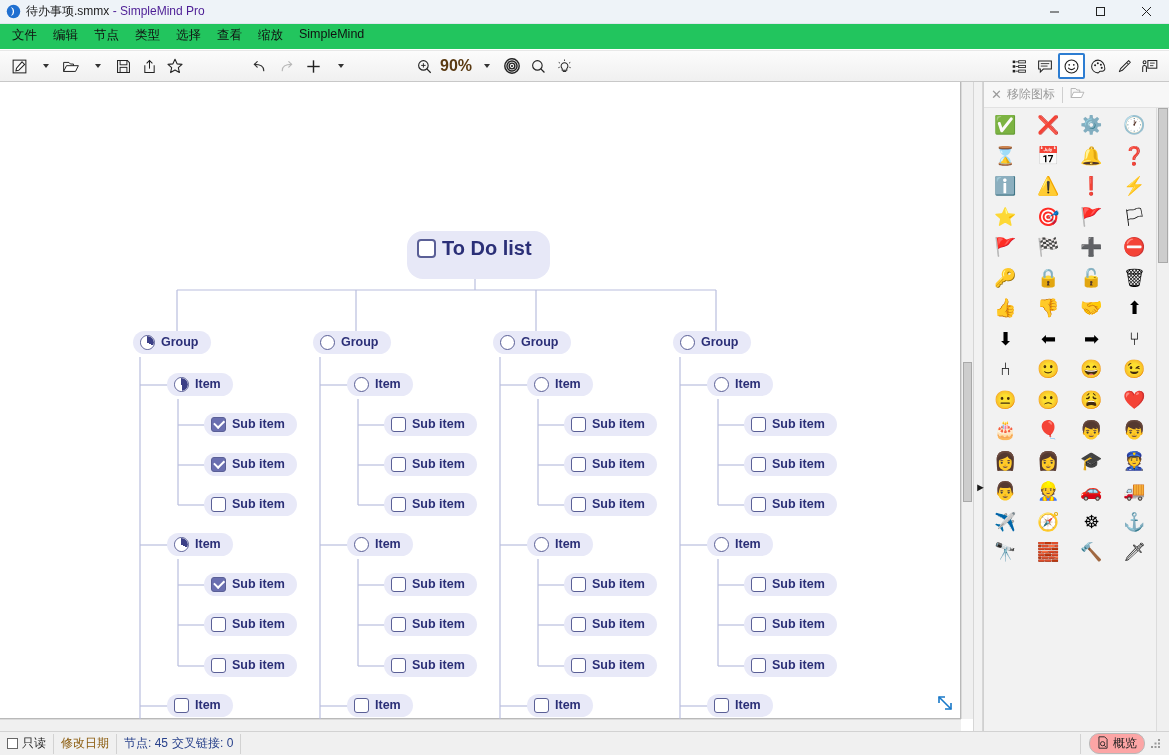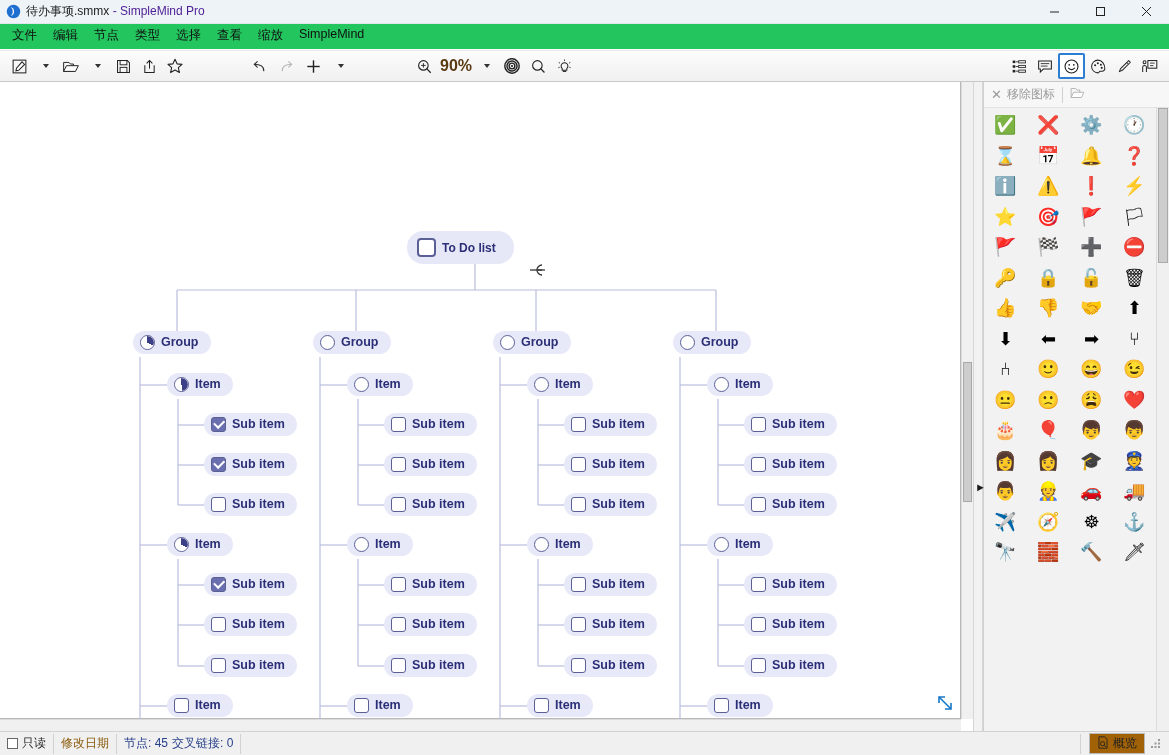--- a/index.html
+++ b/index.html
@@ -48,21 +48,21 @@
 
   
   .canvaswrap { position:relative; flex:1; background:#ffffff; border-right:0px; overflow:hidden; }
   .canvas-frame { position:absolute; left:0; top:0; right:12px; bottom:12px;
                   border-right:1px solid #b9b9b9; border-bottom:1px solid #b9b9b9; }
 
   
   .node { position:absolute; display:flex; align-items:center; gap:6px;
           background:#e8e9f8; border-radius:13px; padding:4px 12px 4px 7px;
           color:#2b2f77; font-weight:bold; font-size:12.5px; white-space:nowrap; }
-  .node.root { background:#e7e8f7; border-radius:16px; padding:7px 18px 7px 10px; font-size:12px; }
+  .node.root { background:#e7e8f7; border-radius:16px; padding:7px 18px 21px 10px; font-size:20px; }
   .node .nlabel { line-height:1; }
 
   
   .cb { flex:none; width:15px; height:15px; border:1.6px solid #5a5f96; border-radius:3px;
         background:#fff; display:flex; align-items:center; justify-content:center; }
   .cb.checked { background:#6a6fb0; border-color:#5a5f96; }
   .cb.checked::after { content:""; display:block; width:8px;height:4.5px;
         border-left:2px solid #fff; border-bottom:2px solid #fff;
         transform:rotate(-45deg) translate(1px,-1px); }
   .cb.circle { border-radius:50%; }
@@ -121,22 +121,22 @@
   
   .statusbar { height:24px; flex:none; background:#f0f0f0; border-top:1px solid #d2d2d2;
                display:flex; align-items:center; font-size:12px; color:#222; }
   .st-cell { display:flex; align-items:center; gap:4px; padding:0 7px; height:20px;
              border-right:1px solid #d2d2d2; }
   .st-cell.modified { color:#8a5a0b; }
   .st-cell.nodes { color:#27408b; }
   .st-cb { width:11px;height:11px;border:1px solid #666; background:#fff; }
   .st-flex { flex:1; border-right:1px solid #d2d2d2; height:20px; }
   .st-right { display:flex; align-items:center; gap:5px; padding:0 8px; }
-  .ovbtn { display:flex; align-items:center; gap:4px; border:1px solid #b9b9b9; background:#a16207;
-           border-radius:0; padding:1px 7px; font-size:12px; }
+  .ovbtn { display:flex; align-items:center; gap:4px; border:1px solid #b9b9b9; background:#fca5a5;
+           border-radius:10px; padding:1px 7px; font-size:12px; }
   .grip { width:11px;height:11px; }
 </style>
 </head>
 <body>
 
 <div id="app">
 
   <div class="titlebar">
     <div class="tb-icon">
       <svg width="15" height="15" viewBox="0 0 16 16">

